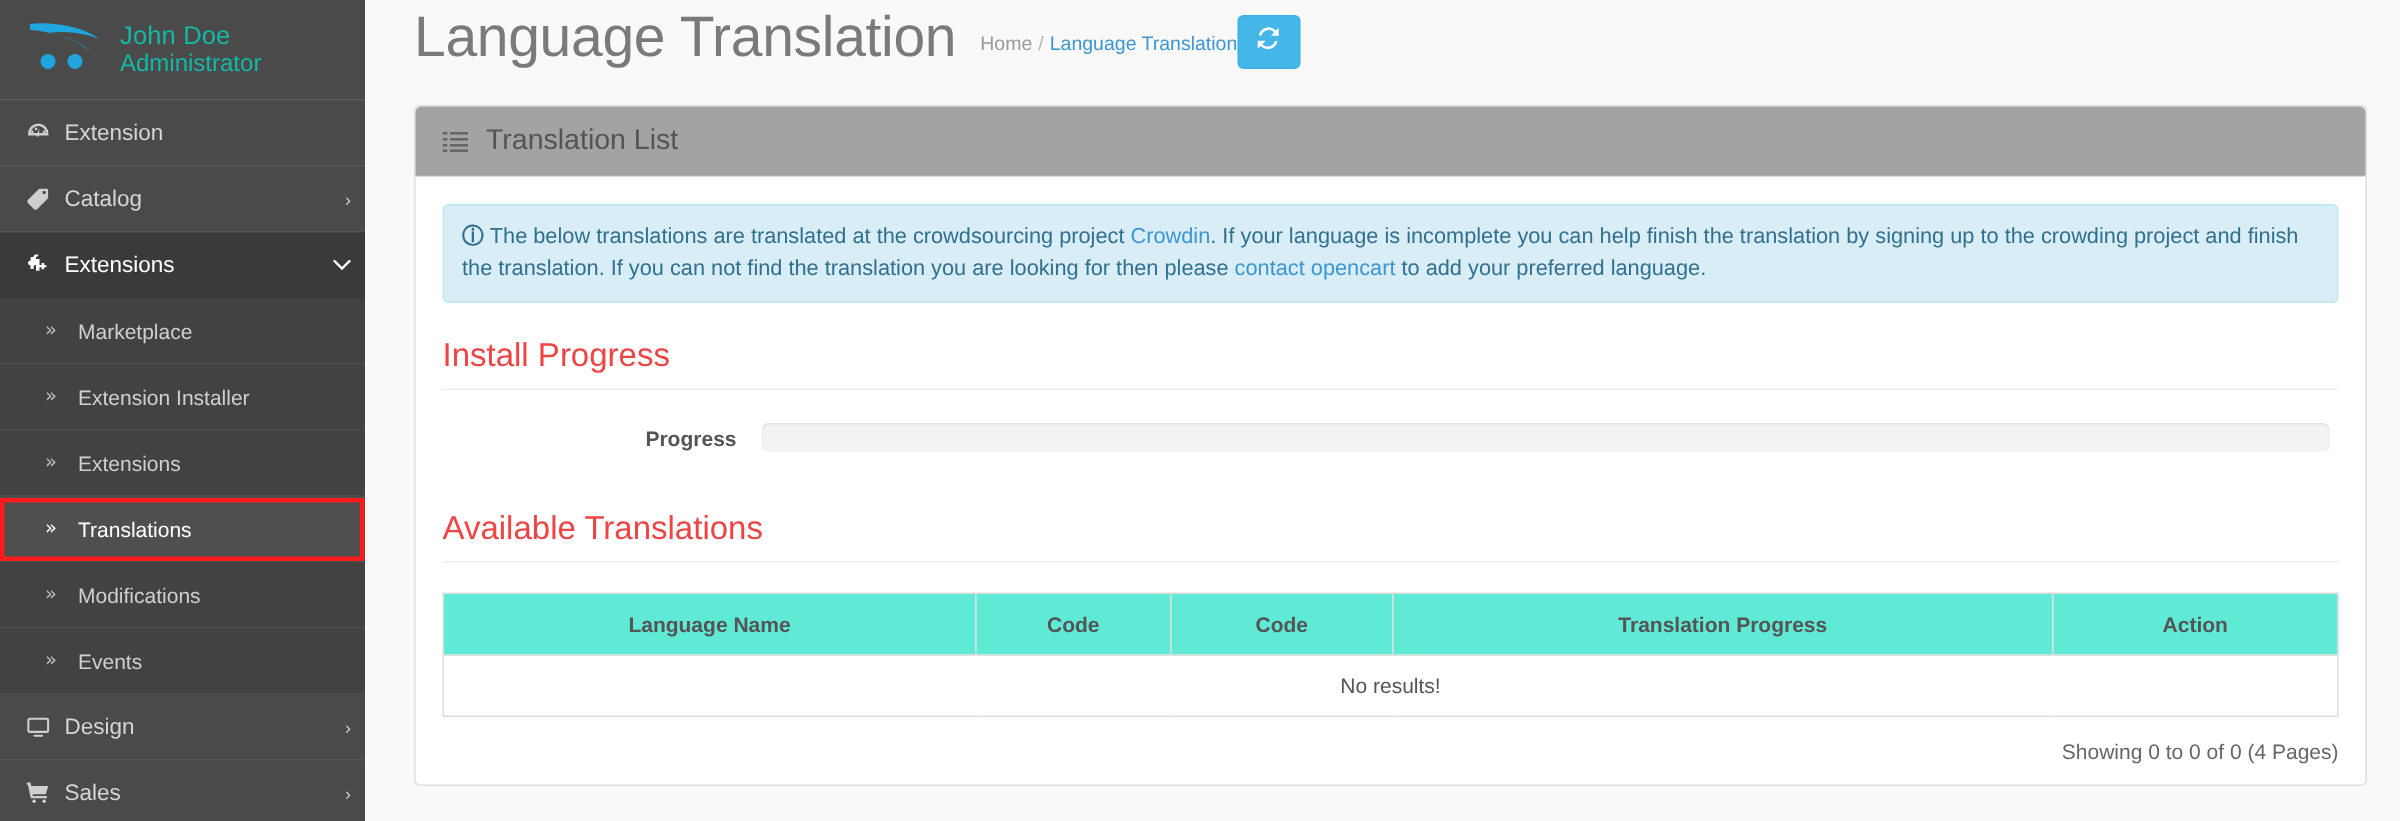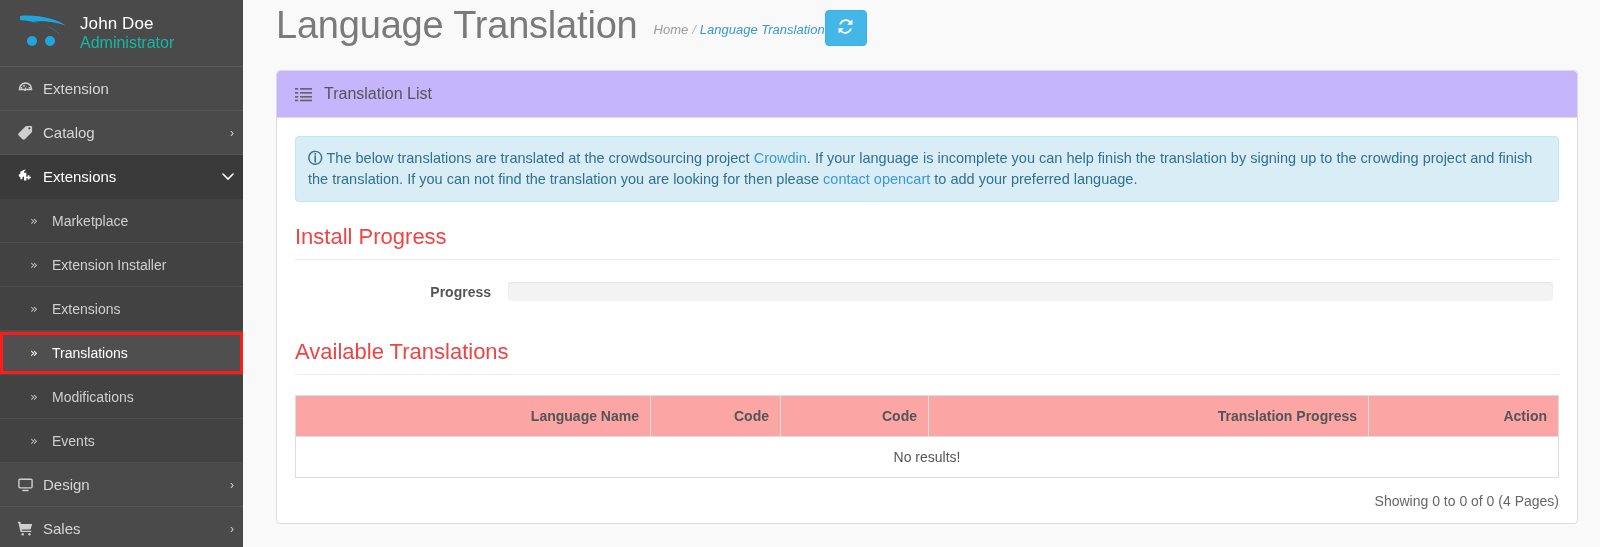--- a/index.html
+++ b/index.html
@@ -35,21 +35,21 @@
     display: flex;
     align-items: center;
     height: 67px;
     padding: 0 0 0 14px;
     background: #4a4a4a;
     border-bottom: 1px solid #5a5a5a;
   }
   .logo-cart { width: 62px; height: 46px; position: relative; flex: 0 0 62px; }
   .profile-text { margin-left: 4px; line-height: 1.15; }
   .profile-name {
-    color: #ffffff; font-size: 17px; font-weight: 400; letter-spacing: .1px;
+    color: #14b8a6; font-size: 17px; font-weight: 400; letter-spacing: .1px;
   }
   .profile-role { color: #14b8a6; font-size: 16px; margin-top: 1px; }
 
   .nav-item {
     display: flex;
     align-items: center;
     height: 44px;
     padding: 0 16px 0 17px;
     color: #d5d5d5;
     font-size: 15px;
@@ -132,21 +132,20 @@
     letter-spacing: -.2px;
     line-height: 1.1;
   }
   .breadcrumb {
     margin-left: 16px;
     font-size: 13px;
     color: #9a9a9a;
     position: relative;
     top: -4px;
     white-space: nowrap;
-    font-style: italic;
   }
   .breadcrumb a { color: #9a9a9a; text-decoration: none; }
   .breadcrumb .sep { margin: 0 4px; color: #b5b5b5; }
   .breadcrumb a.cur { color: #3b97d3; }
 
   .btn-refresh {
     width: 42px; height: 36px;
     background: #45b6e8;
     border: 1px solid #3bb0e5;
     border-radius: 4px;
@@ -161,23 +160,23 @@
     background: #ffffff;
     border: 1px solid #dddddd;
     border-radius: 4px;
   }
   .panel-heading {
     height: 47px;
     display: flex;
     align-items: center;
     padding: 0 18px;
     border-bottom: 1px solid #dddddd;
-    background: #c4b5fd;
+    background: #a3a3a3;
     border-radius: 4px 4px 0 0;
-    font-size: 16px;
+    font-size: 19px;
     color: #545454;
   }
   .panel-heading .ph-ic {
     margin-right: 12px;
     display: flex; align-items: center;
     color: #666;
   }
   .panel-body { padding: 18px 18px 14px 18px; }
 
   .alert-info {
@@ -238,22 +237,22 @@
     width: 100%;
     border-collapse: collapse;
     margin-top: 20px;
     font-size: 14px;
   }
   table.list th {
     border: 1px solid #dddddd;
     padding: 12px 11px;
     font-weight: bold;
     color: #555555;
-    text-align: right;
-    background: #fca5a5;
+    text-align: center;
+    background: #5eead4;
   }
   table.list td {
     border: 1px solid #dddddd;
     padding: 12px 11px;
     color: #555555;
   }
   th.c-name { width: 355px; }
   th.c-flag { width: 130px; text-align: center; }
   th.c-code { width: 148px; }
   th.c-prog { width: 440px; }

